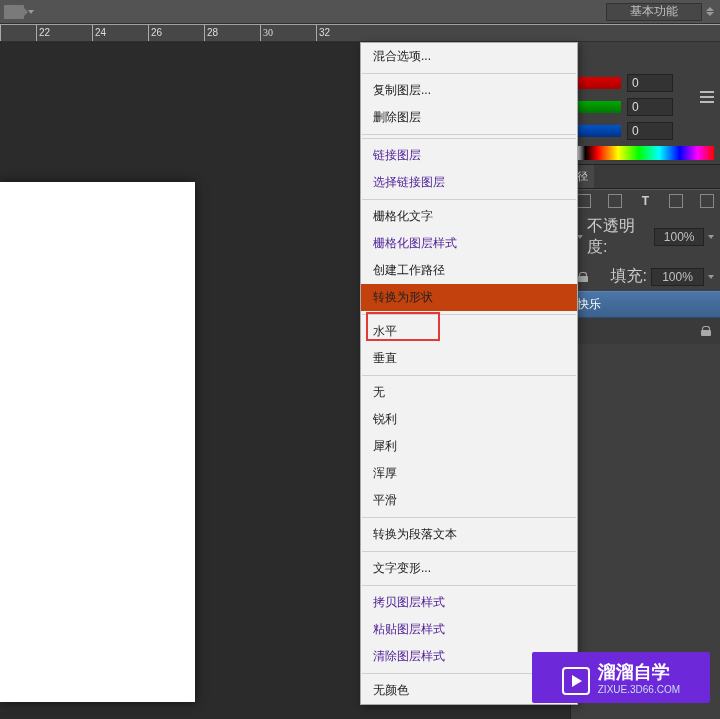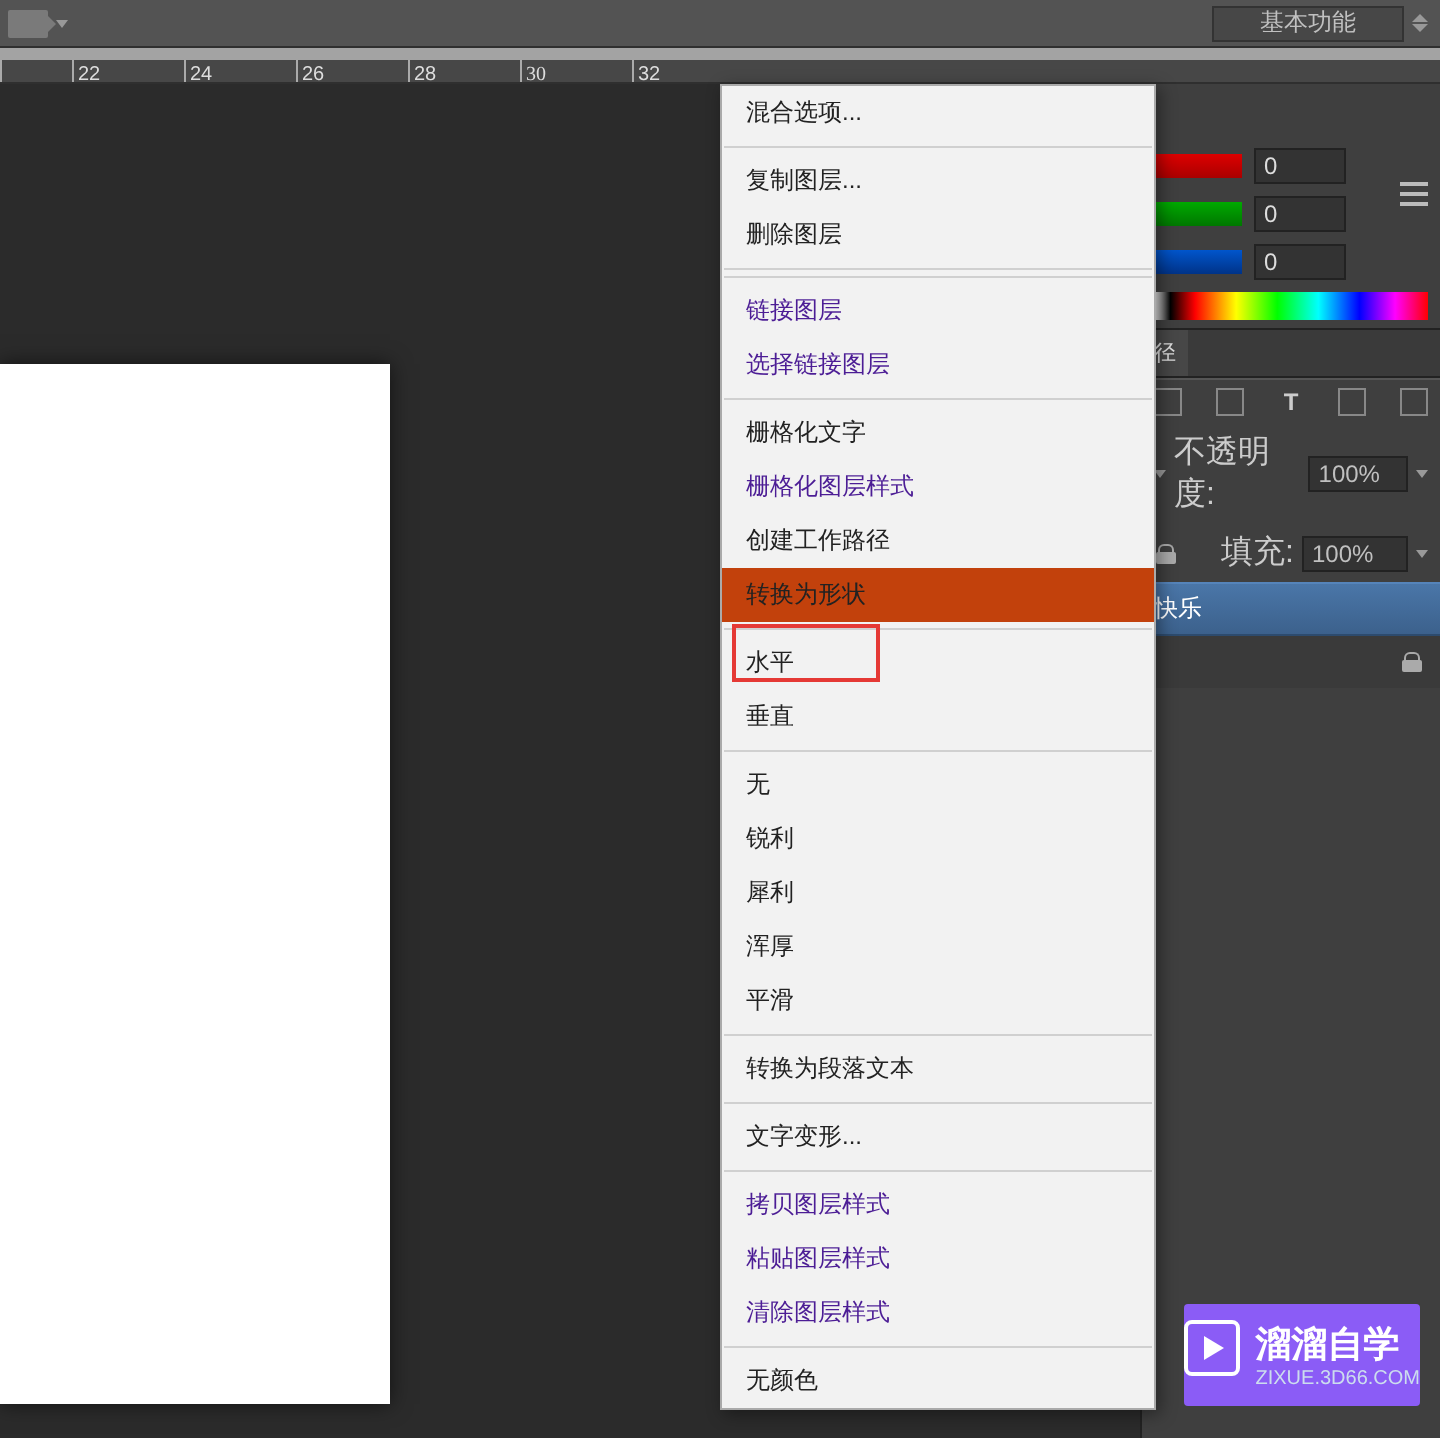--- a/index.html
+++ b/index.html
@@ -7,58 +7,58 @@
 .topbar{height:24px;background:#535353;border-bottom:1px solid #2f2f2f;display:flex;align-items:center;padding:0 4px}
 .topbar .camera{width:20px;height:14px;background:#7a7a7a;border-radius:1px;position:relative}
 .topbar .camera::after{content:"";position:absolute;right:-4px;top:3px;border-left:4px solid #7a7a7a;border-top:4px solid transparent;border-bottom:4px solid transparent}
 .topbar .chevron{margin-left:4px;width:0;height:0;border-top:4px solid #999;border-left:3px solid transparent;border-right:3px solid transparent}
 .topbar .spacer{flex:1}
 .topbar .workspace{background:#474747;border:1px solid #333;height:18px;width:96px;display:flex;align-items:center;justify-content:center;margin-right:2px}
 .topbar .arrows{width:12px;display:flex;flex-direction:column;align-items:center;gap:1px}
 .topbar .arrows span{width:0;height:0;border-left:4px solid transparent;border-right:4px solid transparent}
 .topbar .arrows .up{border-bottom:4px solid #999}
 .topbar .arrows .dn{border-top:4px solid #999}
-.rulerbar{height:18px;background:#474747;border-top:6px solid #a3a3a3;border-bottom:1px solid #2f2f2f;position:relative;overflow:hidden}
+.rulerbar{height:18px;background:#474747;border-top:1px solid #a3a3a3;border-bottom:1px solid #2f2f2f;position:relative;overflow:hidden}
 .rulerbar .tick{position:absolute;top:0;height:18px;color:#ddd;font-size:10px;border-left:1px solid #aaa;padding-left:2px;padding-top:2px}
 .canvas-area{position:absolute;left:0;top:42px;right:0;bottom:0;background:#2b2b2b}
 .white-doc{position:absolute;left:0;top:140px;width:195px;height:520px;background:#fff;box-shadow:0 0 10px rgba(0,0,0,.6)}
 .panels{position:absolute;right:0;top:42px;width:150px;bottom:0;background:#3f3f3f;border-left:1px solid #222}
 .panel{border-bottom:1px solid #222;padding:4px 6px}
 .menu-icon{position:absolute;top:48px;right:4px;width:18px;height:14px;display:flex;flex-direction:column;justify-content:space-around;align-items:center}
 .menu-icon span{display:block;width:14px;height:2px;background:#bbb}
 .color-row{display:flex;align-items:center;margin:6px 0;gap:6px}
 .swatch{width:44px;height:12px}
 .red{background:linear-gradient(#d00,#a00)}
 .green{background:linear-gradient(#0a0,#070)}
 .blue{background:linear-gradient(#05c,#038)}
 .num-input{background:#333;border:1px solid #222;color:#ddd;width:46px;height:18px;padding:0 4px}
 .spectrum{height:14px;margin-top:6px;background:linear-gradient(90deg,#fff 0%,#000 6%,#f00 15%,#ff0 30%,#0f0 45%,#0ff 60%,#00f 75%,#f0f 88%,#f00 100%)}
 .tabs{display:flex;border-bottom:1px solid #222;background:#3a3a3a}
 .tab{padding:4px 6px;font-size:11px;color:#999}
 .tab.active{color:#ddd;background:#474747}
 .prop-row{display:flex;align-items:center;justify-content:flex-end;gap:4px;padding:4px 6px}
 .prop-label{color:#ccc;font-size:16px}
-.prop-val{background:#333;border:1px solid #222;padding:1px 4px;width:53px;text-align:left}
+.prop-val{background:#333;border:1px solid #222;padding:1px 4px;width:53px;text-align:center}
 .icon-sm{width:12px;height:12px;display:inline-block}
 .lock-icon{position:relative}
 .lock-icon::before{content:"";position:absolute;top:1px;left:2px;width:6px;height:5px;border:1px solid #aaa;border-bottom:none;border-radius:3px 3px 0 0}
 .lock-icon::after{content:"";position:absolute;top:5px;left:1px;width:10px;height:6px;background:#aaa;border-radius:1px}
 .layer-row{display:flex;align-items:center;padding:4px 6px;gap:6px;background:linear-gradient(#4a76a8,#3c618c);border-top:1px solid #5584ba;border-bottom:1px solid #2d4b6e}
 .layer-row .lname{color:#fff}
 .layer-empty{height:26px;background:#3a3a3a;display:flex;align-items:center;justify-content:flex-end;padding-right:8px}
 .tool-icons{display:flex;justify-content:space-between;padding:4px 6px;background:#3f3f3f;border-top:1px solid #555}
 .tool-icons span{width:14px;height:14px;border:1px solid #888}
 
 .ctx{position:absolute;left:360px;top:42px;width:218px;background:#f2f2f2;border:1px solid #aaa;box-shadow:2px 2px 8px rgba(0,0,0,.4);z-index:20}
 .ctx .item{padding:5px 12px;color:#222;font-size:12px}
 .ctx .item.disabled{color:#4c1d95}
 .ctx .item.hover{background:#c2410c}
 .ctx .sep{height:1px;background:#d0d0d0;margin:3px 1px}
 .highlight-box{position:absolute;border:2px solid #e53935;pointer-events:none;z-index:25}
-.watermark{position:absolute;right:10px;bottom:16px;background:#8b5cf6;color:#fff;padding:8px 0;display:flex;align-items:flex-start;gap:8px;border-radius:2px;z-index:30}
+.watermark{position:absolute;right:10px;bottom:16px;background:#6d28d9;color:#fff;padding:8px 30px;display:flex;align-items:flex-end;gap:8px;border-radius:2px;z-index:30}
 .watermark .play{width:28px;height:28px;border:2px solid #fff;border-radius:4px;display:flex;align-items:center;justify-content:center}
 .watermark .play::after{content:"";border-left:10px solid #fff;border-top:6px solid transparent;border-bottom:6px solid transparent;margin-left:2px}
 .watermark .big{font-size:18px;font-weight:bold;color:#fff}
 .watermark .small{font-size:10px;color:#cde}
 </style>
 </head>
 <body>
 
 <div class="topbar">
   <div class="camera"></div>

